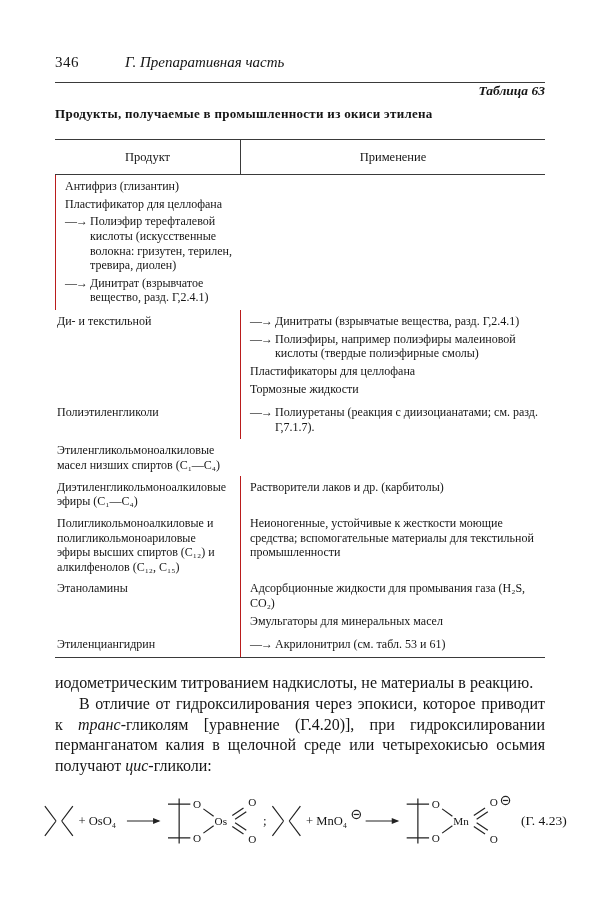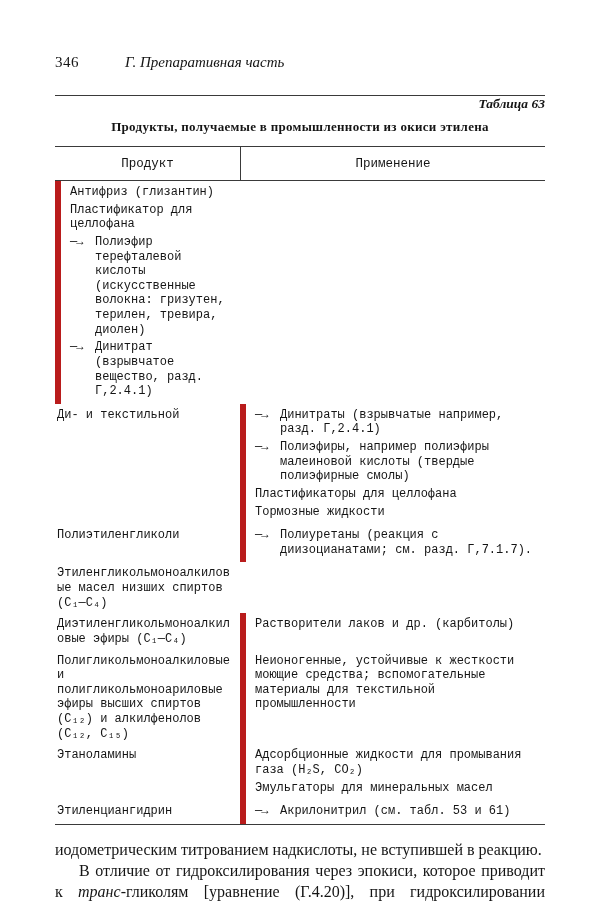--- a/index.html
+++ b/index.html
@@ -5,37 +5,37 @@
   * { margin:0; padding:0; box-sizing:border-box; }
   html,body { background:#ffffff; }
   body {
     width:600px; height:902px; position:relative; overflow:hidden;
     font-family:"Liberation Serif","DejaVu Serif",serif;
     color:#151515;
   }
   .page { padding:54px 55px 0 55px; }
 
   
-  .pagehead { display:flex; align-items:baseline; border-bottom:1.2px solid #3a3a3a; padding-bottom:24px; font-size:15px; }
+  .pagehead { display:flex; align-items:baseline; border-bottom:1.2px solid #3a3a3a; padding-bottom:11px; font-size:15px; }
   .pagenum { width:70px; letter-spacing:0.5px; }
   .running { flex:1; text-align:left; font-style:italic; }
   .phspacer { width:70px; }
 
   
   .tcaption { text-align:right; font-style:italic; font-weight:bold; font-size:13.5px; }
-  .ttitle { margin-top:7px; text-align:center; font-weight:bold; font-size:13px; letter-spacing:0.3px; }
-
-  
-  .table { margin-top:11px; border-top:1.4px solid #3a3a3a; border-bottom:1.4px solid #3a3a3a;font-family:Liberation Mono, monospace; }
+  .ttitle { margin-top:7px; text-align:left; font-weight:bold; font-size:13px; letter-spacing:0.3px; }
+
+  
+  .table { margin-top:17px; border-top:1.4px solid #3a3a3a; border-bottom:1.4px solid #3a3a3a; }
   .thead { display:grid; grid-template-columns:185px 1fr; border-bottom:1px solid #3a3a3a; font-size:12.5px; }
   .thead .hc { text-align:center; padding:10px 4px 9px 4px; }
   .thead .hc.second { border-left:1px solid #3a3a3a; }
   .trow { display:grid; grid-template-columns:185px 1fr; }
   .pcell { padding:4px 10px 3px 2px; font-size:12px; line-height:1.22; overflow-wrap:break-word; }
-  .ucell { border-left:6px solid #b91c1c; padding:3px 4px 3px 9px; font-size:12px; line-height:1.22; }
+  .ucell { border-left:1px solid #b91c1c; padding:3px 4px 3px 9px; font-size:12px; line-height:1.22; }
   .use { padding:1px 0 2px 0; }
   .use.witharrow { position:relative; padding-left:25px; }
   .arr { position:absolute; left:0; top:1px; letter-spacing:-1px; }
 
   
   .bodytext { margin-top:15px; font-size:16px; line-height:1.28; text-align:justify; }
   #para2 { margin-top:1px; text-indent:24px; }
   #para2 em { font-style:italic; }
 
   
@@ -70,21 +70,21 @@
           <div class="ucell">
             <div class="use"><span>Антифриз (глизантин)</span></div>
             <div class="use"><span>Пластификатор для целлофана</span></div>
             <div class="use witharrow"><span class="arr">—→</span><span>Полиэфир терефталевой кислоты (искусственные волокна: гризутен, терилен, тревира, диолен)</span></div>
             <div class="use witharrow"><span class="arr">—→</span><span>Динитрат (взрывчатое вещество, разд. Г,2.4.1)</span></div>
           </div>
         </div>
         <div class="trow">
           <div class="pcell">Ди- и текстильной</div>
           <div class="ucell">
-            <div class="use witharrow"><span class="arr">—→</span><span>Динитраты (взрывчатые например, разд. Г,2.4.1)</span></div>
+            <div class="use witharrow"><span class="arr">—→</span><span>Динитраты (взрывчатые вещества, разд. Г,2.4.1)</span></div>
             <div class="use witharrow"><span class="arr">—→</span><span>Полиэфиры, например полиэфиры малеиновой кислоты (твердые полиэфирные смолы)</span></div>
             <div class="use"><span>Пластификаторы для целлофана</span></div>
             <div class="use"><span>Тормозные жидкости</span></div>
           </div>
         </div>
         <div class="trow">
           <div class="pcell">Полиэтиленгликоли</div>
           <div class="ucell">
             <div class="use witharrow"><span class="arr">—→</span><span>Полиуретаны (реакция с диизоцианатами; см. разд. Г,7.1.7).</span></div>
           </div>
@@ -113,21 +113,21 @@
         </div>
         <div class="trow">
           <div class="pcell">Этиленциангидрин</div>
           <div class="ucell">
             <div class="use witharrow"><span class="arr">—→</span><span>Акрилонитрил (см. табл. 53 и 61)</span></div>
           </div>
         </div>
       </div>
   </div>
 
-  <p class="bodytext">иодометрическим титрованием надкислоты, не вступившей в реакцию.</p>
+  <p class="bodytext">иодометрическим титрованием надкислоты, не материалы в реакцию.</p>
   <p class="bodytext" id="para2"><span>В отличие от гидроксилирования через эпокиси, которое приводит к </span><em>транс</em><span>-гликолям [уравнение (Г.4.20)], при гидроксилировании перманганатом калия в щелочной среде или четырехокисью осьмия получают </span><em>цис</em><span>-гликоли:</span></p>
 
   <div class="equation">
     <svg class="eq-svg" width="470" height="60" viewBox="0 0 504 64">
 
       <g class="bond">
         <path d="M2 16 L14 32 M2 48 L14 32 M20 32 L32 16 M20 32 L32 48"></path>
       </g>
 
       <text x="38" y="36" font-size="13.5">+ OsO₄</text>

